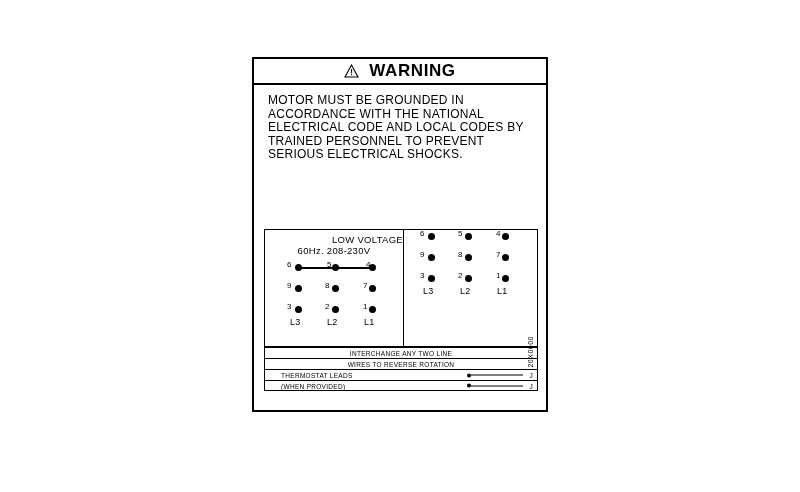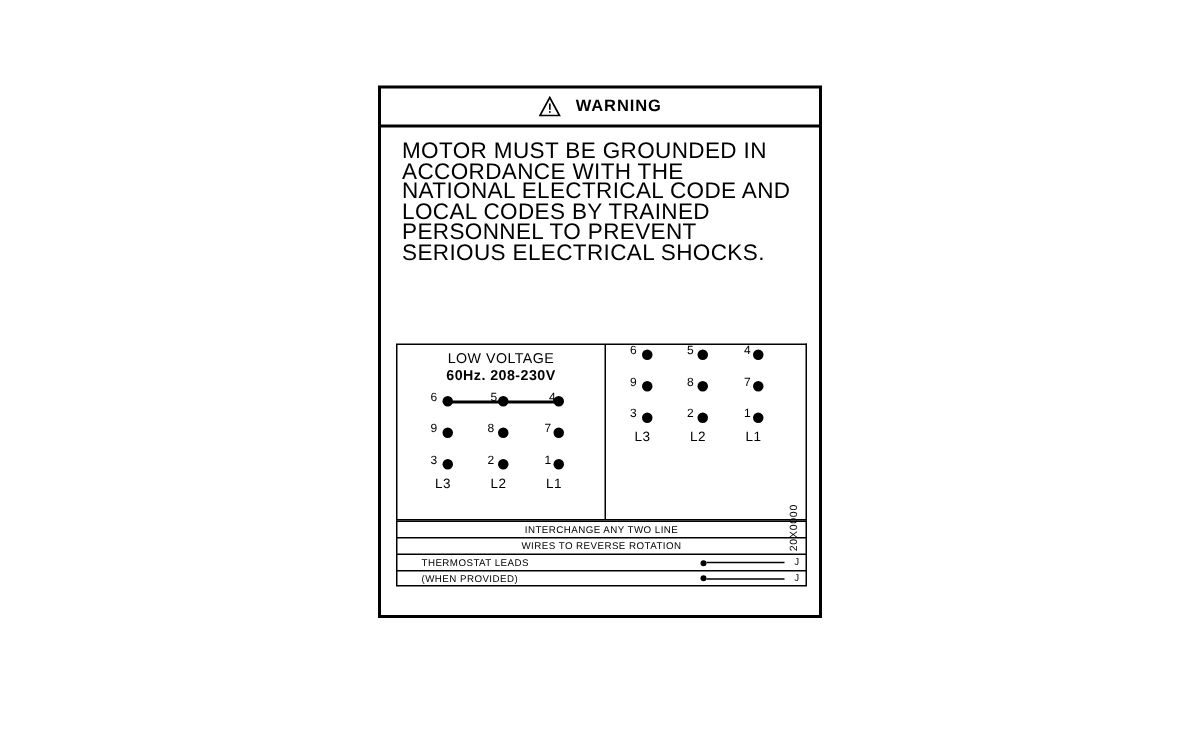--- a/index.html
+++ b/index.html
@@ -37,33 +37,33 @@
     justify-content: center;
     gap: 10px;
     box-sizing: border-box;
   }
   #warning-header .warn-icon {
     width: 15px;
     height: 14px;
     display: block;
   }
   #warning-header .warn-text {
-    font-size: 11px;
+    font-size: 17px;
     font-weight: bold;
     letter-spacing: 0.6px;
   }
 
   
   #warning-body {
     padding: 9px 12px 8px 14px;
     box-sizing: border-box;
   }
   #warning-body p {
     margin: 0;
-    font-size: 15px;
+    font-size: 12px;
     line-height: 13.5px;
     letter-spacing: 0.25px;
     text-transform: uppercase;
   }
   #warning-body p.spaced {
     margin-top: 13px;
   }
 
   
   #diagram-area {
@@ -84,22 +84,22 @@
   #low-voltage-box { width: 140px; height: 118px; }
   #high-voltage-box { width: 134px; height: 118px; margin-left: 0px; border-left: none; }
 
   .vbox-title {
     text-align: center;
     font-size: 9.5px;
     line-height: 11px;
     letter-spacing: 0.3px;
     padding-top: 4px;
   }
-  .vbox-title .t1 { display: block; }
-  .vbox-title .t2 { display: block; font-weight: bold; }
+  .vbox-title .t1 { display: block; text-align: right; }
+  .vbox-title .t2 { display: block; }
   .vbox-title .t3 { display: block; }
 
   .grid {
     position: relative;
     width: 100%;
     height: 72px;
   }
   .node {
     position: absolute;
     width: 7px;

